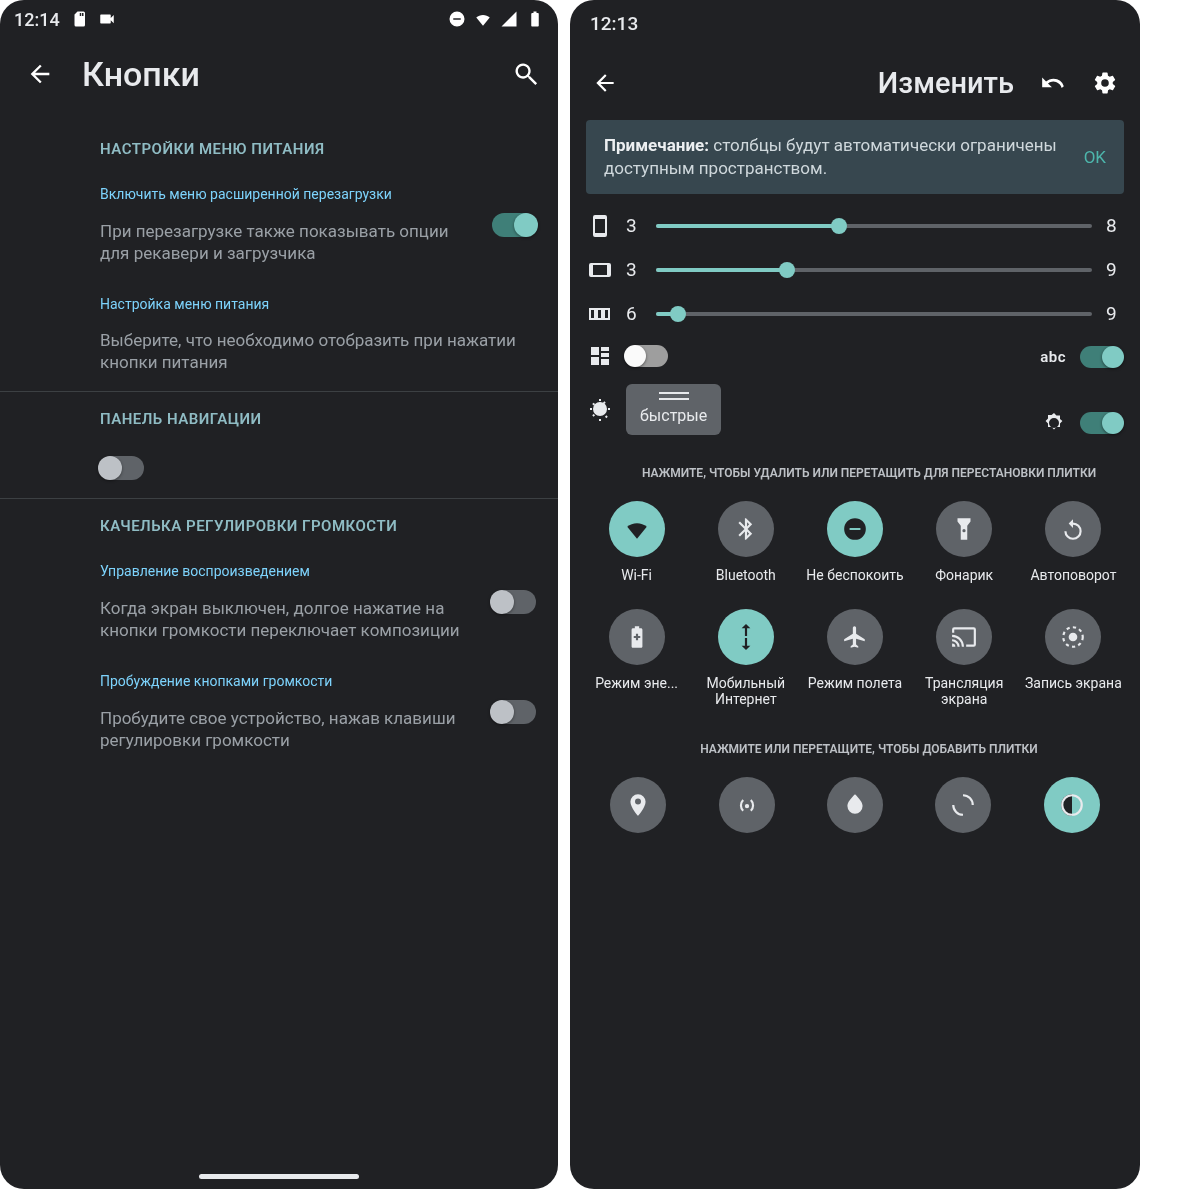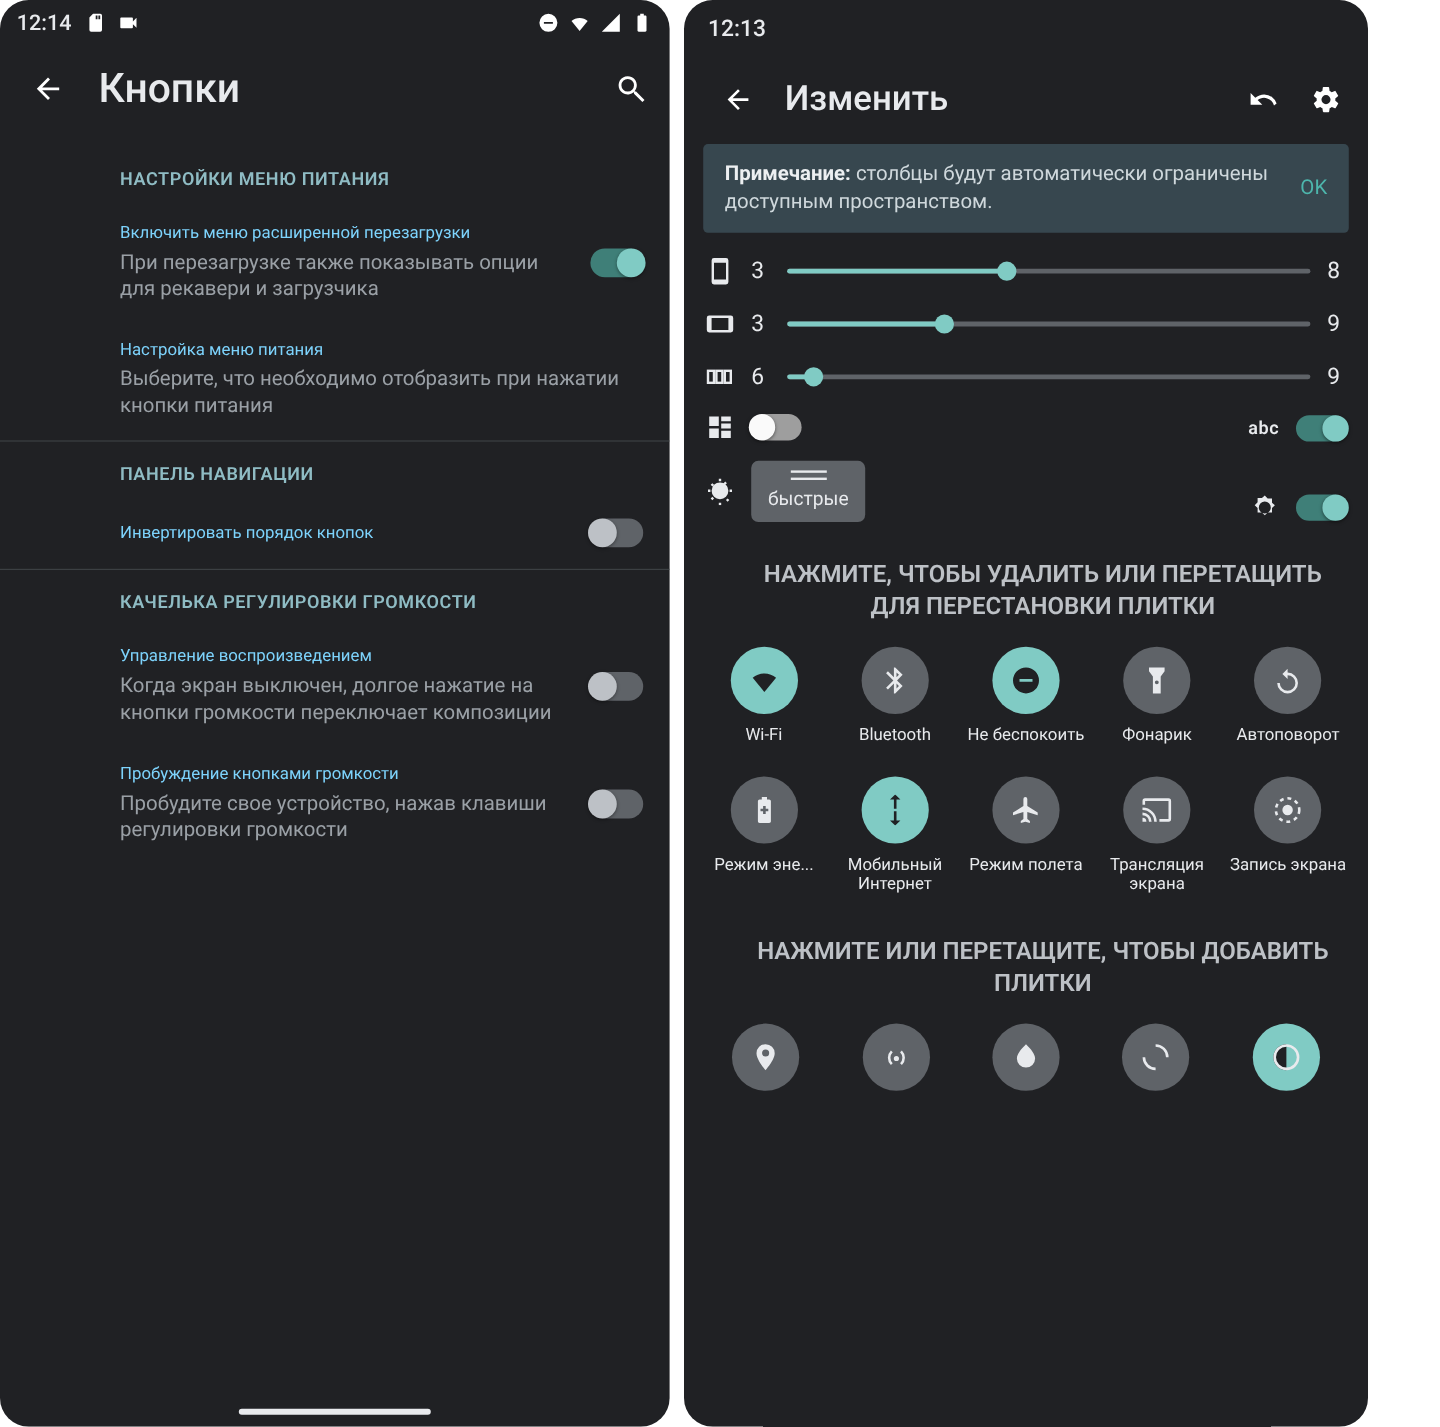--- a/index.html
+++ b/index.html
@@ -41,21 +41,21 @@
   .section-header {
     color:#8fbcc4; font-size:15px; font-weight:600; letter-spacing: .5px;
     padding: 18px 0 14px 100px; text-transform: uppercase;
   }
   .pref {
     display:flex; align-items:center; gap:14px;
     padding: 14px 22px 18px 100px;
   }
   .pref-text { flex:1; }
   .pref-title { font-size:14px; font-weight:400; color:#7dd3fc; line-height:1.25; }
-  .pref-sub { font-size:17px; color:#9aa0a6; margin-top:4px; line-height:1.3; }
+  .pref-sub { font-size:17px; color:#9aa0a6; margin-top:16px; line-height:1.3; }
   .divider { height:1px; background:#3c4043; }
 
   .switch {
     width:44px; height:24px; border-radius:14px; position:relative; flex-shrink:0;
   }
   .switch .knob {
     width:24px; height:24px; border-radius:50%; position:absolute; top:0;
     box-shadow:0 1px 3px rgba(0,0,0,.4);
   }
   .switch.on { background:#3f7f78; }
@@ -67,21 +67,22 @@
     position:absolute; bottom:10px; left:50%; transform:translateX(-50%);
     width:160px; height:5px; border-radius:3px; background:#e8eaed;
   }
 
   
   .statusbar-r {
     padding: 12px 20px 0 20px; font-size:19px; font-weight:500; height:46px;
   }
   .appbar-r {
     display:flex; align-items:center; gap:26px;
-    padding: 20px 22px 20px 32px;
+    padding: 20px 22px 20px 22px;
+    text-align: right;
   }
   .title-r { font-size:29px; font-weight:500; flex:1; }
   .appbar-r svg { width:26px; height:26px; fill:#fff; }
 
   .note-box {
     margin: 0 16px; background:#37474f; border-radius:4px;
     display:flex; align-items:center; padding:14px 18px; gap:14px;
   }
   .note-text { flex:1; font-size:17px; line-height:1.35; color:#cfd8dc; }
   .note-text b { color:#eceff1; }
@@ -116,21 +117,21 @@
 
   .chip-btn {
     background:#5f6368; border-radius:6px; padding:8px 14px 10px 14px;
     display:flex; flex-direction:column; align-items:center; gap:4px;
   }
   .chip-btn .lines { width:30px; height:2px; background:#e8eaed; position:relative; margin:6px 0 2px 0; }
   .chip-btn .lines::before { content:""; position:absolute; top:-6px; left:0; right:0; height:2px; background:#e8eaed; }
   .chip-label { font-size:16px; }
 
   .hint {
-    text-align:center; font-size:20px; font-weight:600; color:#bdc1c6;
+    text-align:center; font-size:12px; font-weight:600; color:#bdc1c6;
     padding: 22px 24px 14px 24px; line-height:1.35;margin-left:28px;
   }
 
   .tile-grid {
     display:grid; grid-template-columns: repeat(5,1fr);
     gap: 8px 4px; padding: 6px 14px 10px 14px;
   }
   .tile { display:flex; flex-direction:column; align-items:center; gap:10px; }
   .tile-circle {
     width:56px; height:56px; border-radius:50%;
@@ -202,23 +203,20 @@
     <div class="pref-text">
       <div class="pref-title">Настройка меню питания</div>
       <div class="pref-sub">Выберите, что необходимо отобразить при нажатии кнопки питания</div>
     </div>
   </div>
 
   <div class="divider"></div>
   <div class="section-header">ПАНЕЛЬ НАВИГАЦИИ</div>
 
   <div class="pref">
-    <div class="pref-text">
-      <div class="pref-title">Инвертировать порядок кнопок</div>
-    </div>
     <div class="switch off">
         <div class="knob"></div>
       </div>
   </div>
 
   <div class="divider"></div>
   <div class="section-header">КАЧЕЛЬКА РЕГУЛИРОВКИ ГРОМКОСТИ</div>
 
   <div class="pref">
     <div class="pref-text">

